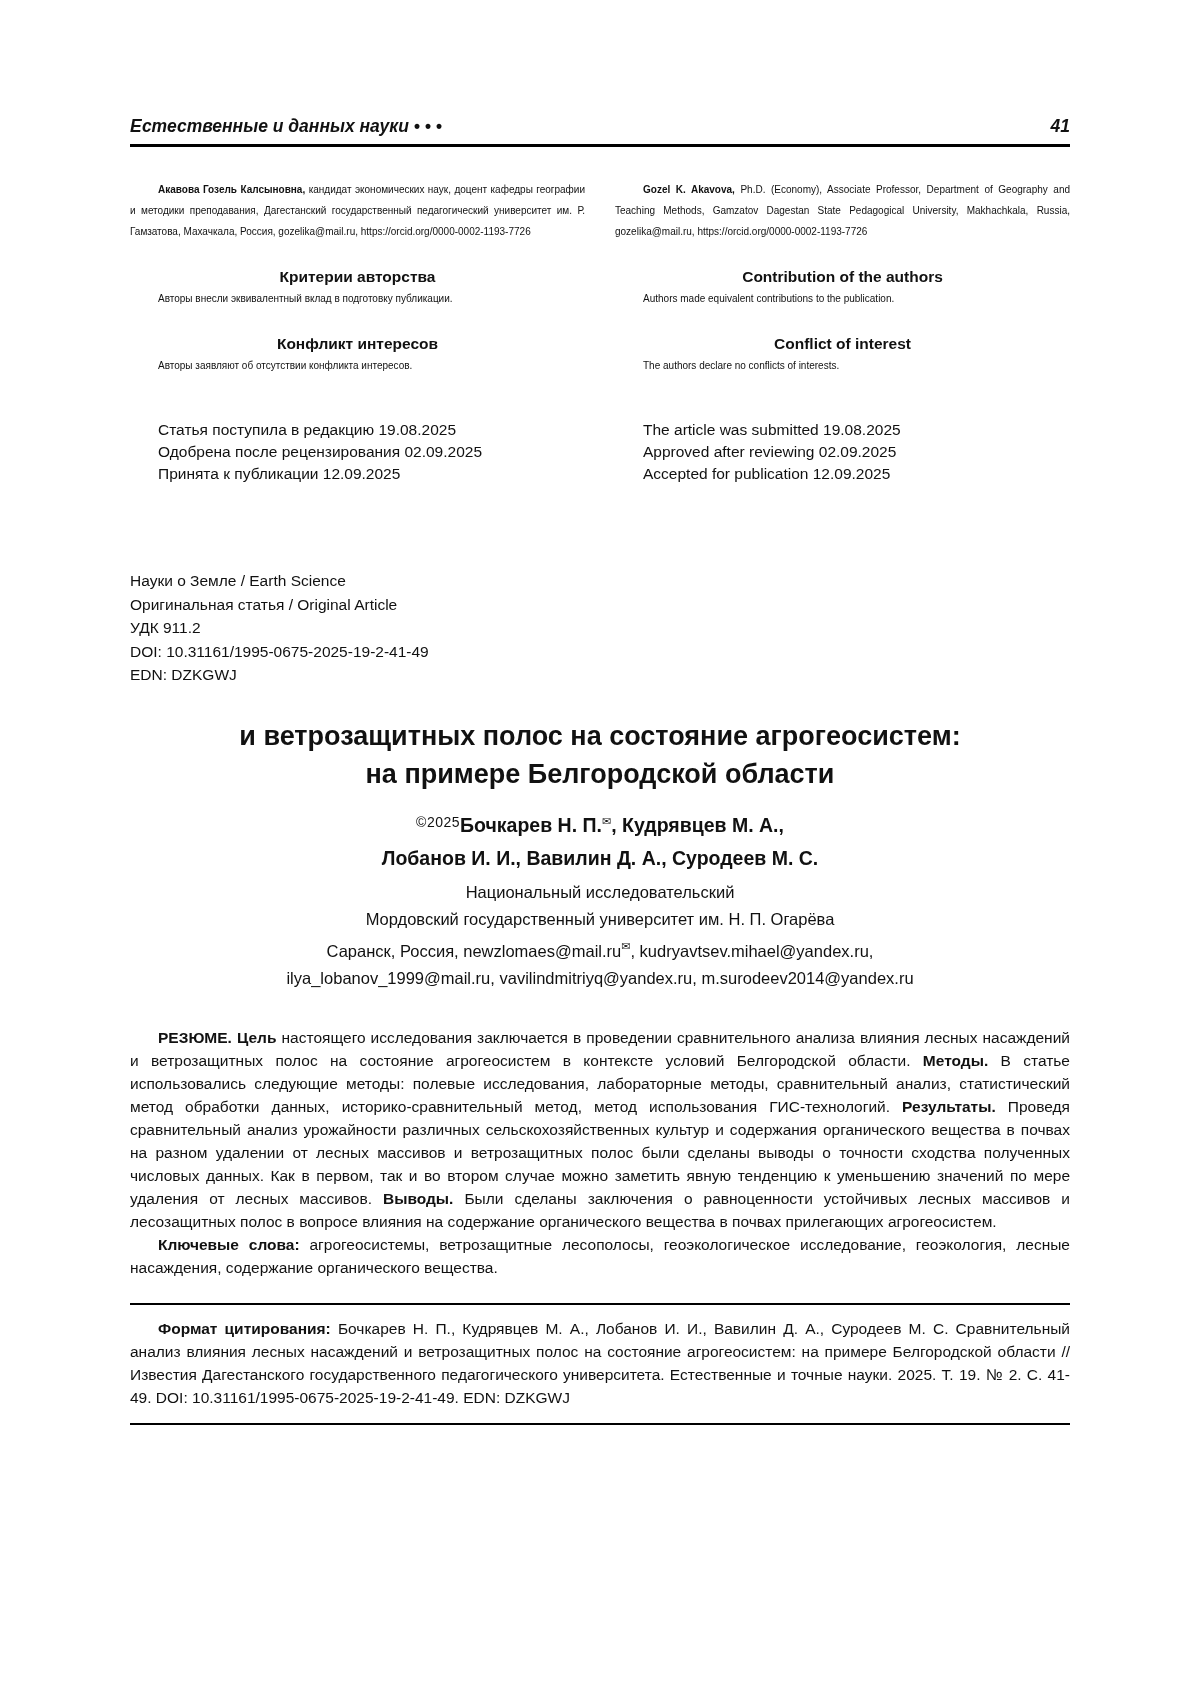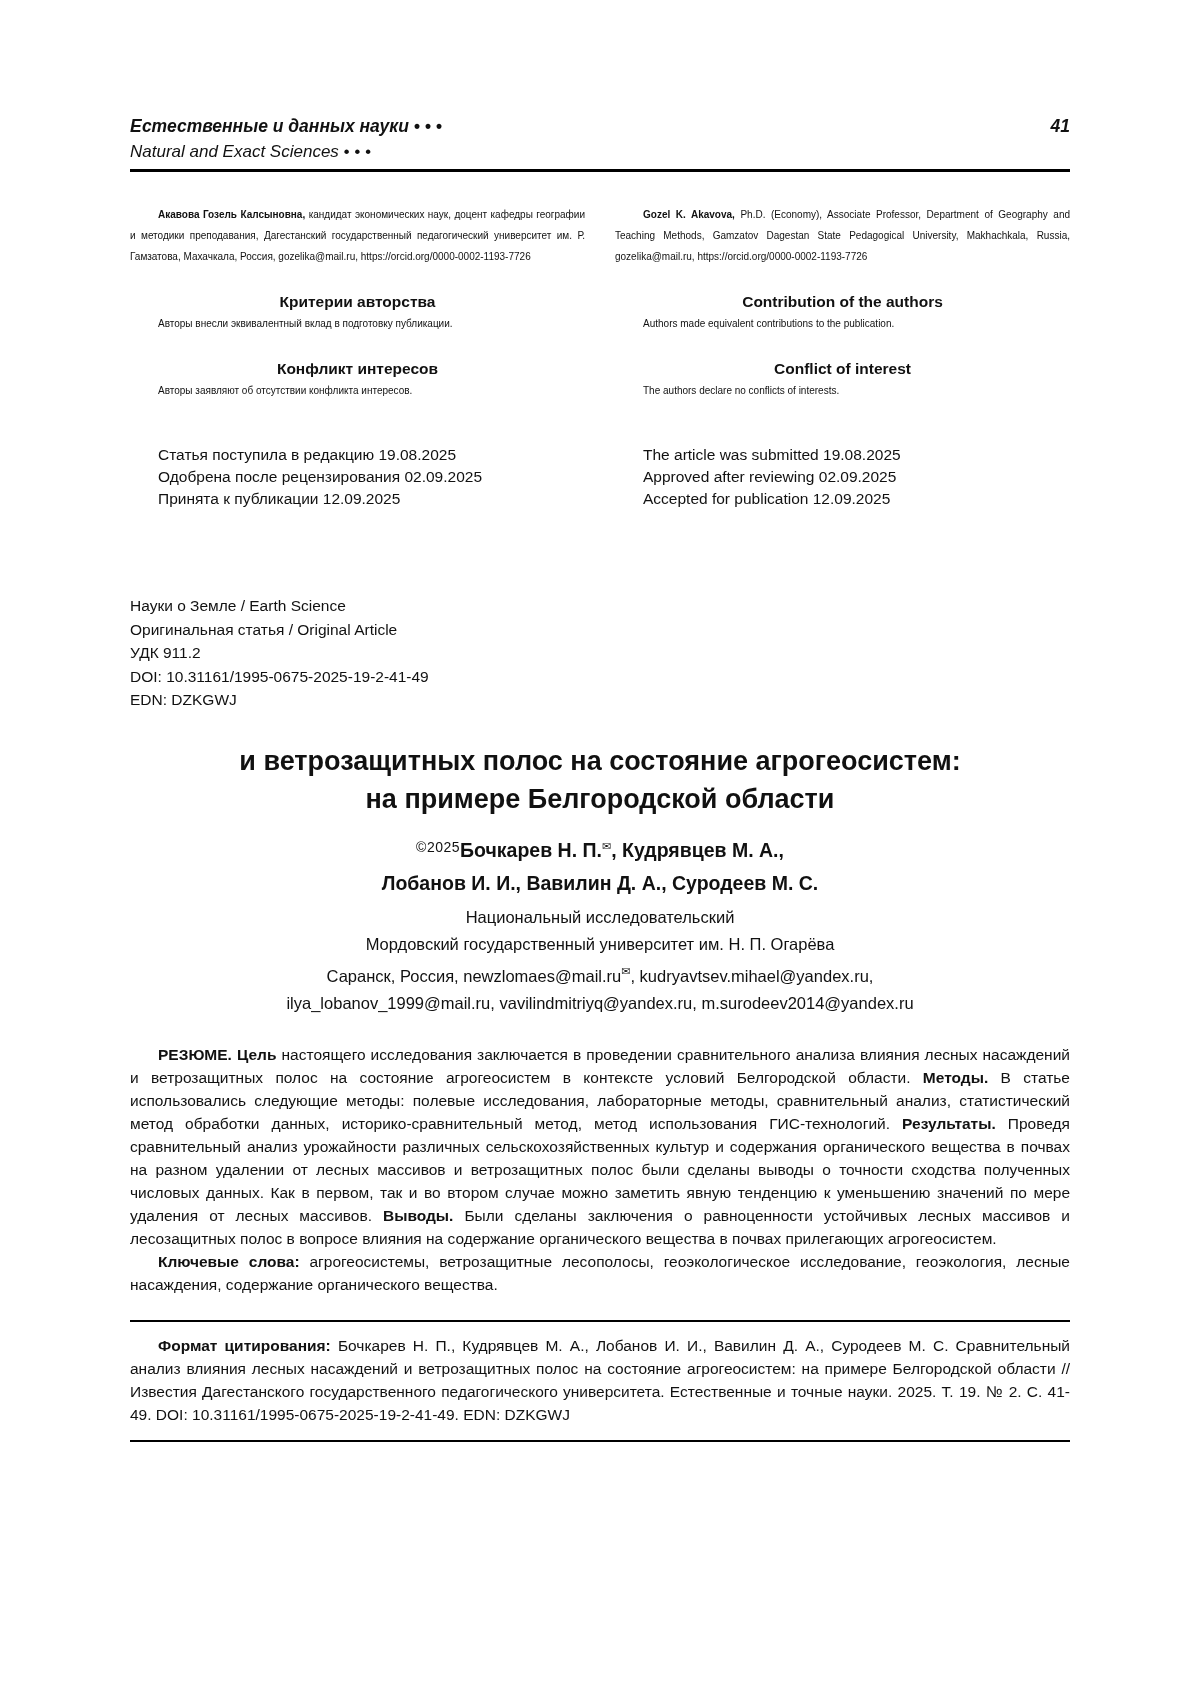--- a/index.html
+++ b/index.html
@@ -31,41 +31,40 @@
 
   
   .title { margin-top:30px; text-align:center; font-weight:bold; font-size:27px; line-height:38px; }
   .authors { margin-top:12px; text-align:center; font-weight:bold; font-size:19.5px; line-height:33px; }
   .copyright { font-weight:normal; font-size:14px; vertical-align:5px; letter-spacing:0.5px; }
   .mail-sup { font-size:11px; vertical-align:7px; font-weight:normal; }
 
   .affiliation { margin-top:4px; text-align:center; font-size:16.5px; line-height:27px; }
 
   
-  .abstract { margin-top:26px; font-size:15.5px; line-height:23px; text-align:justify; }
+  .abstract { margin-top:34px; font-size:15.5px; line-height:23px; text-align:justify; }
   .abstract p { text-indent:28px; }
 
   
   .citation-block { margin-top:24px; border-top:2px solid #000; border-bottom:2px solid #000;
                     padding:12px 0 14px; font-size:15.5px; line-height:23px; text-align:justify; }
   .citation-block p { text-indent:28px; }
 
   strong { font-weight:bold; }
 </style>
 </head>
 <body>
 
 <div class="page">
 
   <div class="running-head">
     <div class="rh-top">
       <span>Естественные и данных науки • • •</span>
       <span>41</span>
     </div>
-    <div class="rh-bottom">Natural and Exact Sciences • • •</div>
   </div>
 
   <div class="two-col">
 
     <p class="indent"><strong>Акавова Гозель Калсыновна,</strong> <span>кандидат экономических наук, доцент кафедры географии и методики преподавания, Дагестанский государственный педагогический университет им. Р. Гамзатова, Махачкала, Россия, gozelika@mail.ru, https://orcid.org/0000-0002-1193-7726</span></p>
 
     <p class="indent"><strong>Gozel K. Akavova,</strong> <span>Ph.D. (Economy), Associate Professor, Department of Geography and Teaching Methods, Gamzatov Dagestan State Pedagogical University, Makhachkala, Russia, gozelika@mail.ru, https://orcid.org/0000-0002-1193-7726</span></p>
 
     <div>
       <div class="center-head">Критерии авторства</div>

